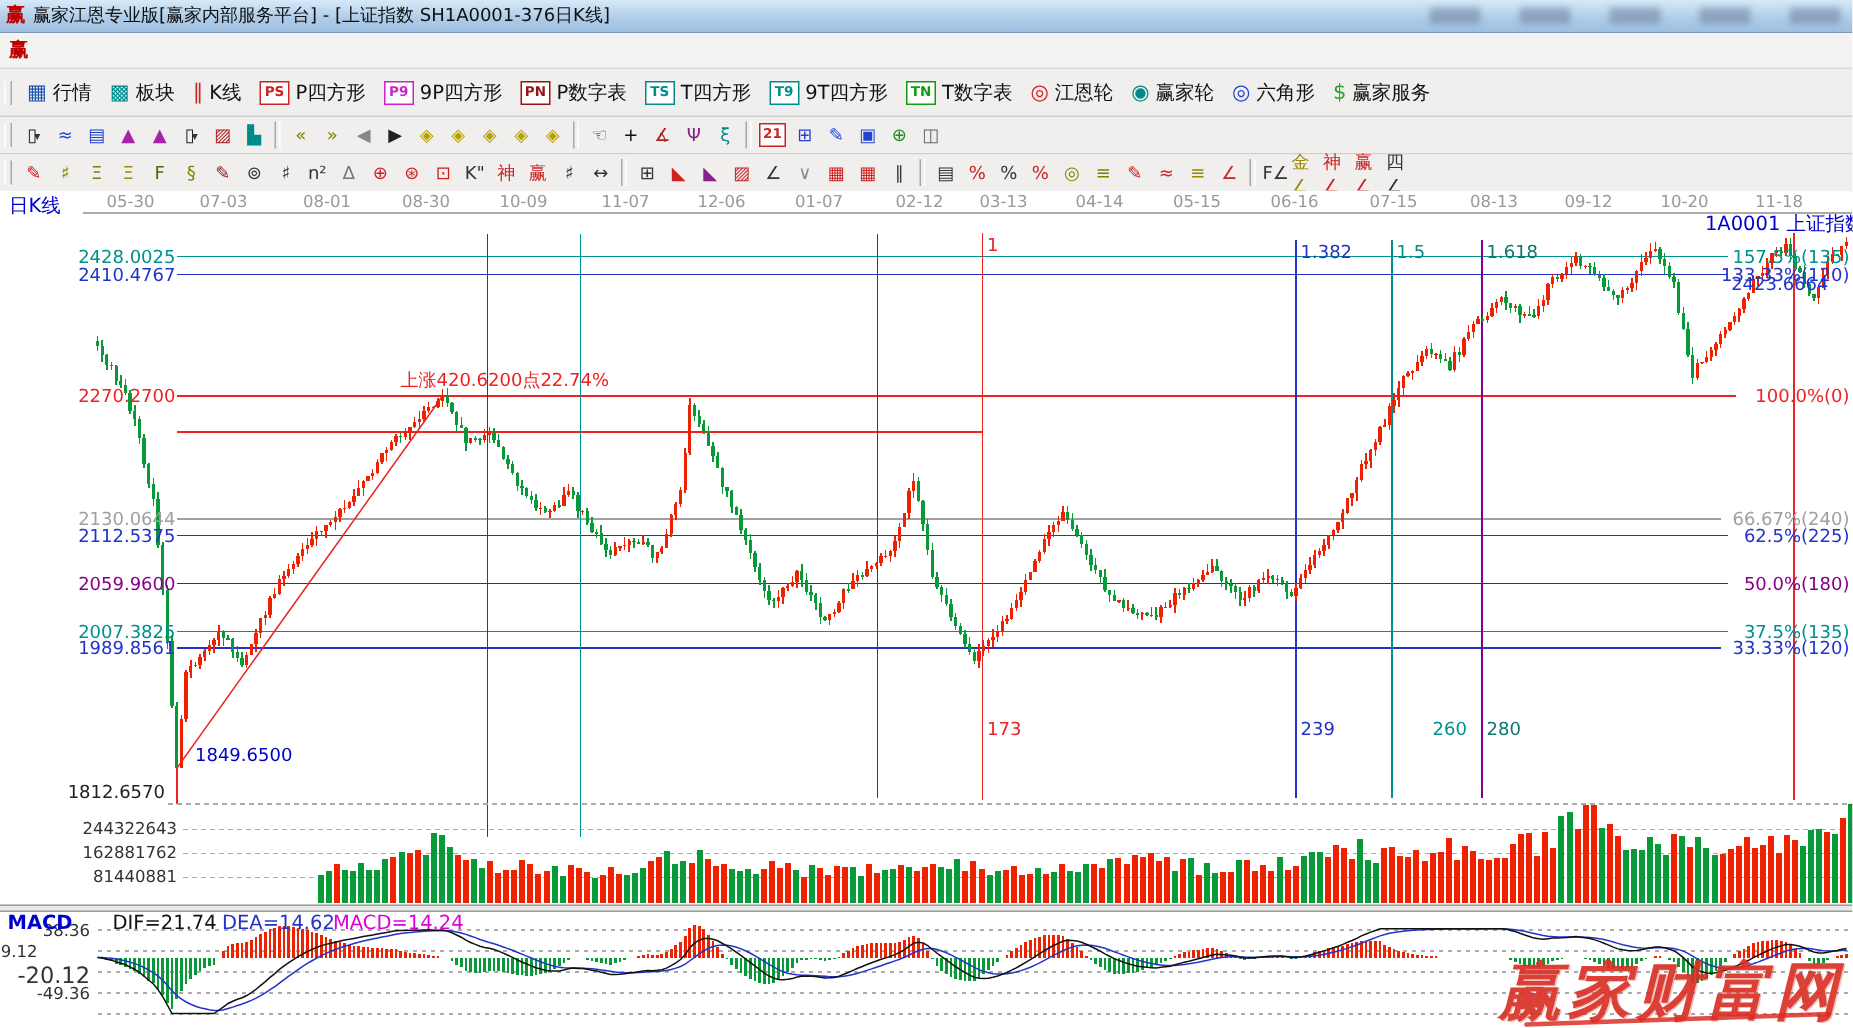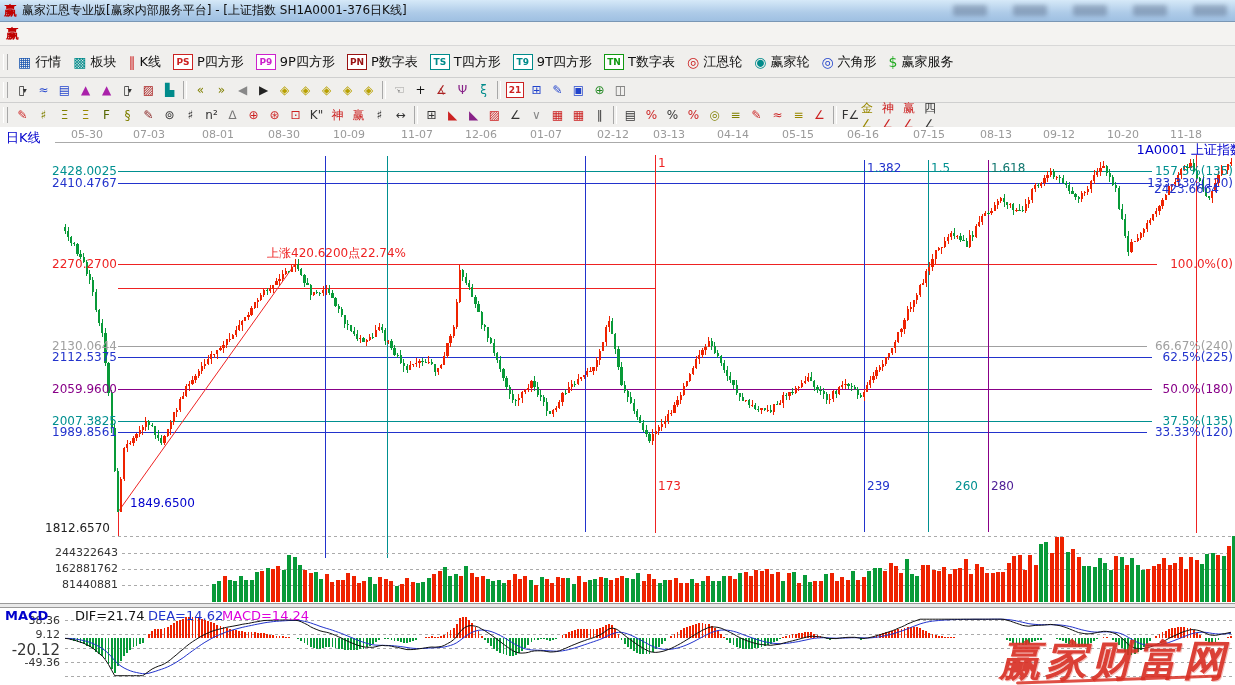--- a/index.html
+++ b/index.html
@@ -1584,30 +1584,30 @@
     <div class="clabel" style="top: 288px; right: 2px; color: rgb(0, 144, 144); font-size: 12px;">37.5%(135)</div>
     <div class="clabel" style="top: 299px; right: 1118px; color: rgb(34, 51, 204); font-size: 12px;">1989.8561</div>
     <div class="clabel" style="top: 299px; right: 2px; color: rgb(34, 51, 204); font-size: 12px;">33.33%(120)</div>
     <div class="clabel" style="top: 30px; left: 658px; color: rgb(238, 34, 34); font-size: 12px;">1</div>
     <div class="clabel" style="top: 353px; left: 658px; color: rgb(238, 34, 34); font-size: 12px;">173</div>
     <div class="clabel" style="top: 35px; left: 867px; color: rgb(34, 51, 204); font-size: 12px;">1.382</div>
     <div class="clabel" style="top: 353px; left: 867px; color: rgb(34, 51, 204); font-size: 12px;">239</div>
     <div class="clabel" style="top: 35px; left: 931px; color: rgb(0, 144, 144); font-size: 12px;">1.5</div>
     <div class="clabel" style="top: 353px; left: 955px; color: rgb(0, 144, 144); font-size: 12px;">260</div>
     <div class="clabel" style="top: 35px; left: 991px; color: #0f766e; font-size: 12px;">1.618</div>
-    <div class="clabel" style="top: 353px; left: 991px; color: #4c1d95; font-size: 12px;">280</div>
+    <div class="clabel" style="top: 353px; left: 991px; color: #0f766e; font-size: 12px;">280</div>
     <div class="clabel" style="top: 353px; left: 1265px; color: rgb(238, 34, 34); font-size: 12px;">346</div>
     <div class="clabel" style="top: 120px; left: 267px; color: rgb(238, 34, 34); font-size: 12px;">上涨420.6200点22.74%</div>
     <div class="clabel" style="top: 370px; left: 130px; color: rgb(0, 0, 204); font-size: 12px;">1849.6500</div>
     <div class="clabel" style="top: 395px; right: 1125px; color: rgb(34, 34, 34); font-size: 12px;">1812.6570</div>
     <div class="clabel" style="top: 420px; right: 1117px; color: rgb(51, 51, 51); font-size: 11px;">244322643</div>
     <div class="clabel" style="top: 436px; right: 1117px; color: rgb(51, 51, 51); font-size: 11px;">162881762</div>
     <div class="clabel" style="top: 452px; right: 1117px; color: rgb(51, 51, 51); font-size: 11px;">81440881</div>
     <div class="clabel" style="top: 488px; right: 1175px; color: rgb(51, 51, 51); font-size: 11px;">38.36</div>
-    <div class="clabel" style="top: 502px; right: 1175px; color: rgb(51, 51, 51); font-size: 11px; margin-left: 24px;">9.12</div>
+    <div class="clabel" style="top: 502px; right: 1210px; color: rgb(51, 51, 51); font-size: 11px; margin-left: 24px;">9.12</div>
     <div class="clabel" style="top: 516px; right: 1175px; color: rgb(51, 51, 51); font-size: 15px;">-20.12</div>
     <div class="clabel" style="top: 530px; right: 1175px; color: rgb(51, 51, 51); font-size: 11px;">-49.36</div>
     <div class="clabel" style="top: 482px; left: 5px; color: rgb(0, 0, 204); font-size: 13px; font-weight: bold;">MACD</div>
     <div class="clabel" style="top: 482px; left: 75px; color: rgb(17, 17, 17); font-size: 13px;">DIF=21.74</div>
     <div class="clabel" style="top: 482px; left: 148px; color: rgb(34, 51, 204); font-size: 13px;">DEA=14.62</div>
     <div class="clabel" style="top: 482px; left: 222px; color: rgb(221, 0, 221); font-size: 13px;">MACD=14.24</div>
   </div>
 
 <div class="watermark" style="color: rgb(217, 48, 37);">赢家财富网</div>
 <div class="watermark-underline"></div>

